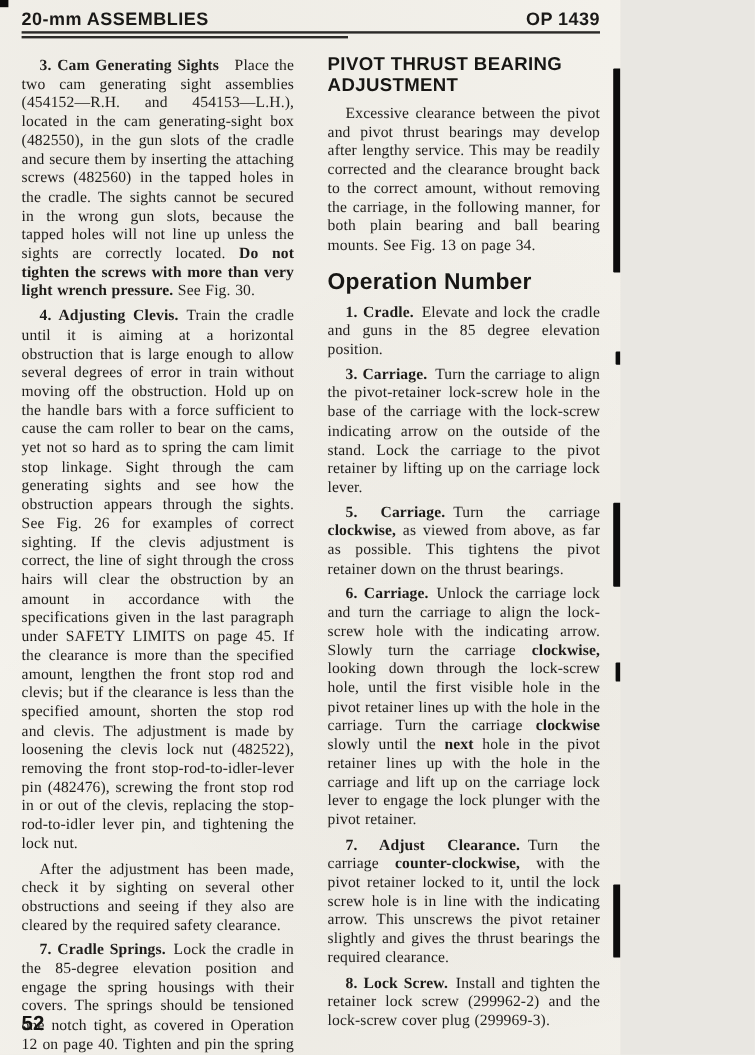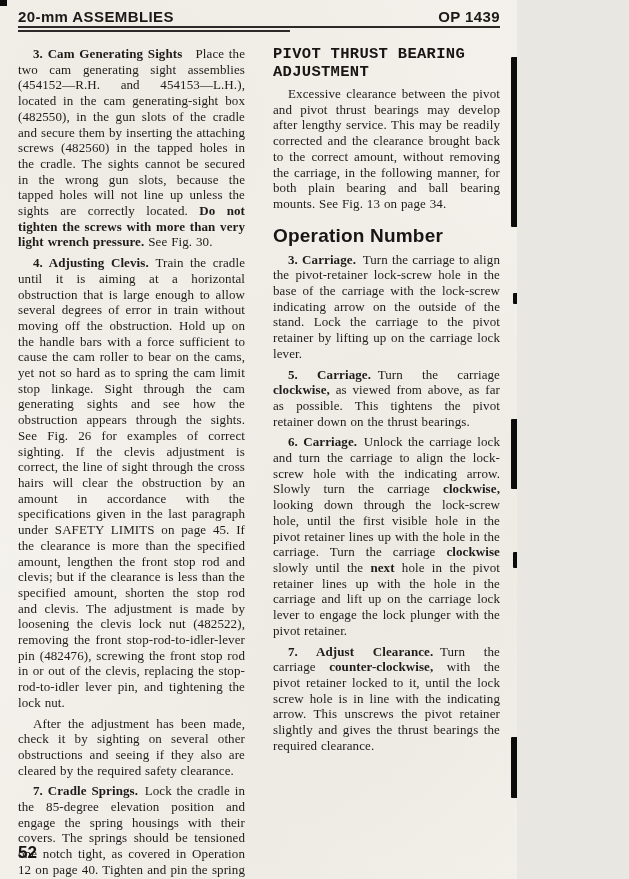--- a/index.html
+++ b/index.html
@@ -40,21 +40,21 @@
     margin:5px 0 0 0;
     font-size:13px;line-height:15.7px;
     text-align:justify;text-indent:15px;
     letter-spacing:.1px;
     word-spacing:.5px;
   }
   .para:first-child{margin-top:8px;}
   .b{font-weight:bold;}
   .section-title{
     margin:7px 0 2px 0;
-    font-family:Liberation Mono, monospace;
+    font-family:Liberation Sans, sans-serif;
     font-size:15.5px;font-weight:bold;letter-spacing:.3px;
     color:#171614;
   }
   .sub-heading{
     margin:13px 0 2px 0;
     font-family:"Liberation Sans", sans-serif;
     font-size:19px;font-weight:bold;letter-spacing:.2px;
     color:#171614;
   }
   .pagenum{
@@ -96,21 +96,23 @@
       <p class="para"><span class="b">3. Cam Generating Sights </span><span>Place the two cam generating sight assemblies (454152—R.H. and 454153—L.H.), located in the cam generating-sight box (482550), in the gun slots of the cradle and secure them by inserting the attaching screws (482560) in the tapped holes in the cradle. The sights cannot be secured in the wrong gun slots, because the tapped holes will not line up unless the sights are correctly located. </span><span class="b">Do not tighten the screws with more than very light wrench pressure.</span><span> See Fig. 30.</span></p>
       <p class="para"><span class="b">4. Adjusting Clevis. </span><span>Train the cradle until it is aiming at a horizontal obstruction that is large enough to allow several degrees of error in train without moving off the obstruction. Hold up on the handle bars with a force sufficient to cause the cam roller to bear on the cams, yet not so hard as to spring the cam limit stop linkage. Sight through the cam generating sights and see how the obstruction appears through the sights. See Fig. 26 for examples of correct sighting. If the clevis adjustment is correct, the line of sight through the cross hairs will clear the obstruction by an amount in accordance with the specifications given in the last paragraph under SAFETY LIMITS on page 45. If the clearance is more than the specified amount, lengthen the front stop rod and clevis; but if the clearance is less than the specified amount, shorten the stop rod and clevis. The adjustment is made by loosening the clevis lock nut (482522), removing the front stop-rod-to-idler-lever pin (482476), screwing the front stop rod in or out of the clevis, replacing the stop-rod-to-idler lever pin, and tightening the lock nut.</span></p>
       <p class="para"><span>After the adjustment has been made, check it by sighting on several other obstructions and seeing if they also are cleared by the required safety clearance.</span></p>
       <p class="para"><span class="b">7. Cradle Springs. </span><span>Lock the cradle in the 85-degree elevation position and engage the spring housings with their covers. The springs should be tensioned one notch tight, as covered in Operation 12 on page 40. Tighten and pin the spring housing nuts.</span></p>
     </section>
 
     <section class="col">
       <h2 class="section-title">PIVOT THRUST BEARING ADJUSTMENT</h2>
       <p class="para"><span>Excessive clearance between the pivot and pivot thrust bearings may develop after lengthy service. This may be readily corrected and the clearance brought back to the correct amount, without removing the carriage, in the following manner, for both plain bearing and ball bearing mounts. See Fig. 13 on page 34.</span></p>
       <h3 class="sub-heading">Operation Number</h3>
+      <p class="para"><span class="b">1. Cradle. </span><span>Elevate and lock the cradle and guns in the 85 degree elevation position.</span></p>
       <p class="para"><span class="b">3. Carriage. </span><span>Turn the carriage to align the pivot-retainer lock-screw hole in the base of the carriage with the lock-screw indicating arrow on the outside of the stand. Lock the carriage to the pivot retainer by lifting up on the carriage lock lever.</span></p>
       <p class="para"><span class="b">5. Carriage. </span><span>Turn the carriage </span><span class="b">clockwise,</span><span> as viewed from above, as far as possible. This tightens the pivot retainer down on the thrust bearings.</span></p>
       <p class="para"><span class="b">6. Carriage. </span><span>Unlock the carriage lock and turn the carriage to align the lock-screw hole with the indicating arrow. Slowly turn the carriage </span><span class="b">clockwise,</span><span> looking down through the lock-screw hole, until the first visible hole in the pivot retainer lines up with the hole in the carriage. Turn the carriage </span><span class="b">clockwise</span><span> slowly until the </span><span class="b">next</span><span> hole in the pivot retainer lines up with the hole in the carriage and lift up on the carriage lock lever to engage the lock plunger with the pivot retainer.</span></p>
       <p class="para"><span class="b">7. Adjust Clearance. </span><span>Turn the carriage </span><span class="b">counter-clockwise,</span><span> with the pivot retainer locked to it, until the lock screw hole is in line with the indicating arrow. This unscrews the pivot retainer slightly and gives the thrust bearings the required clearance.</span></p>
+      <p class="para"><span class="b">8. Lock Screw. </span><span>Install and tighten the retainer lock screw (299962-2) and the lock-screw cover plug (299969-3).</span></p>
     </section>
   </div>
 
   <div class="pagenum">52</div>
 </div>
 
 </body></html>

